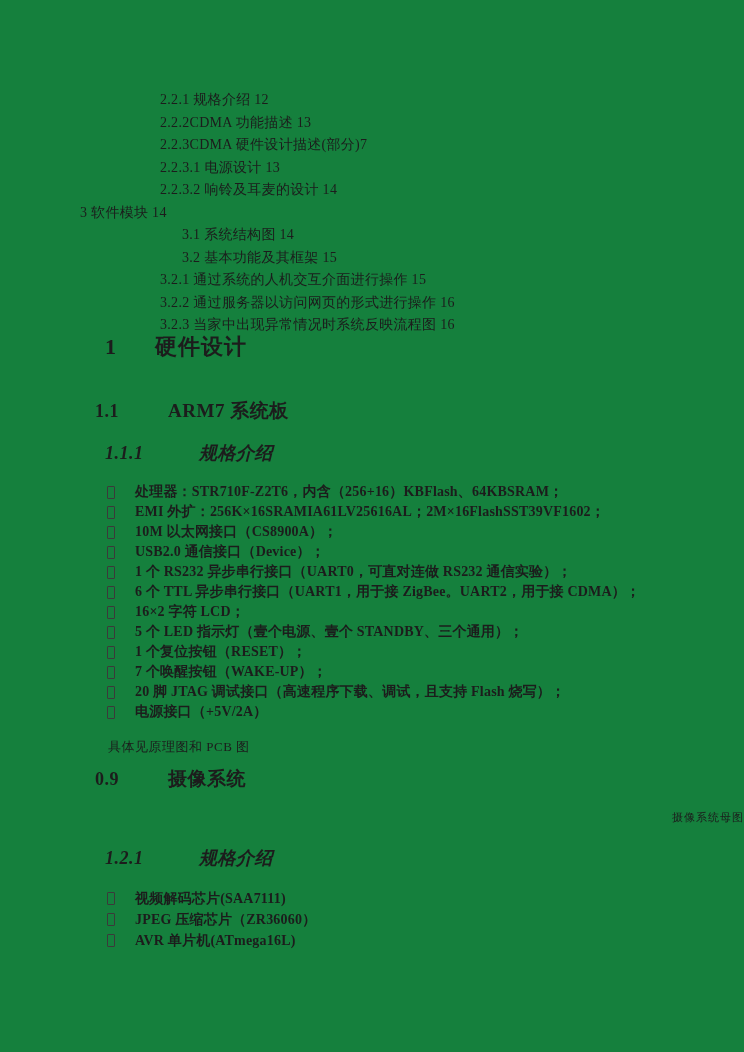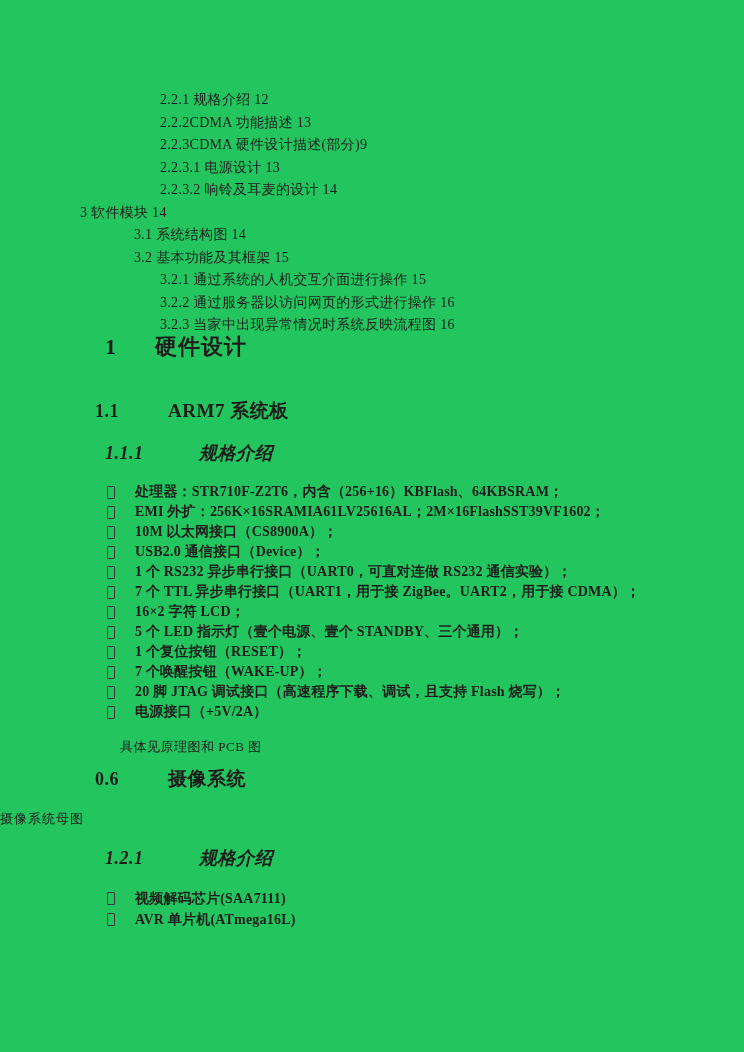--- a/index.html
+++ b/index.html
@@ -1,29 +1,29 @@
 <!DOCTYPE html>
 <html><head>
 <meta charset="utf-8">
 <style>
   html,body{margin:0;padding:0;background:#e8e8e8;}
   .page{
     position:relative;
     width:744px;height:1052px;
-    background:#22c55e;
+    background:#15803d;
     margin:0 auto;
     overflow:hidden;
     font-family:"Liberation Serif","DejaVu Serif",serif;
     color:#1c1c1c;
   }
   
   .toc{position:absolute;top:89px;left:0;right:0;font-size:14px;line-height:22.5px;letter-spacing:0.3px;}
   .toc-line{white-space:nowrap;}
   .ind0{padding-left:80px;}
-  .ind1{padding-left:134px;}
+  .ind1{padding-left:134px;margin-left:48px;}
   .ind2{padding-left:160px;}
   
   .h1{position:absolute;top:332px;left:105px;font-size:22px;font-weight:bold;letter-spacing:1px;white-space:nowrap;}
   .h1 .num{display:inline-block;width:50px;}
   .h2{position:absolute;left:95px;font-size:19px;font-weight:bold;letter-spacing:0.5px;white-space:nowrap;}
   .h2 .num{display:inline-block;width:73px;font-size:18px;}
   .h2-arm7{top:398px;}
   .h2-camera{top:766px;}
   .h3{position:absolute;left:105px;font-size:18px;font-weight:bold;letter-spacing:0.5px;white-space:nowrap;font-style:italic;}
   .h3 .num{display:inline-block;width:94px;}
@@ -34,32 +34,32 @@
   .arm7-list{top:482px;line-height:20px;}
   .camera-list{top:888px;line-height:21px;}
   .bullet-line{position:relative;padding-left:135px;white-space:nowrap;}
   .tofu{
     position:absolute;left:107px;top:4px;
     width:6px;height:11px;
     border:1px solid #3a3a3a;border-radius:1px;
     background:transparent;
   }
   
-  .note{position:absolute;top:738px;left:120px;font-size:13px;letter-spacing:0.5px;}
-  .caption{position:absolute;top:810px;left:0;right:8px;text-align:left;font-size:13px;letter-spacing:1px;}
+  .note{position:absolute;top:738px;left:108px;font-size:13px;letter-spacing:0.5px;}
+  .caption{position:absolute;top:810px;left:0;right:0;text-align:right;font-size:11px;letter-spacing:1px;}
 </style>
 </head>
 <body>
 
 <div class="page">
 
   <div class="toc">
     <div class="toc-line ind2">2.2.1 规格介绍 12</div>
     <div class="toc-line ind2">2.2.2CDMA 功能描述 13</div>
-    <div class="toc-line ind2">2.2.3CDMA 硬件设计描述(部分)9</div>
+    <div class="toc-line ind2">2.2.3CDMA 硬件设计描述(部分)7</div>
     <div class="toc-line ind2">2.2.3.1 电源设计 13</div>
     <div class="toc-line ind2">2.2.3.2 响铃及耳麦的设计 14</div>
     <div class="toc-line ind0">3 软件模块 14</div>
     <div class="toc-line ind1">3.1 系统结构图 14</div>
     <div class="toc-line ind1">3.2 基本功能及其框架 15</div>
     <div class="toc-line ind2">3.2.1 通过系统的人机交互介面进行操作 15</div>
     <div class="toc-line ind2">3.2.2 通过服务器以访问网页的形式进行操作 16</div>
     <div class="toc-line ind2">3.2.3 当家中出现异常情况时系统反映流程图 16</div>
   </div>
 
@@ -74,39 +74,40 @@
   <div class="h3 h3-spec1">
     <span class="num">1.1.1</span><span>规格介绍</span>
   </div>
 
   <div class="speclist arm7-list">
     <div class="bullet-line"><span class="tofu"></span><span>处理器：STR710F-Z2T6，内含（256+16）KBFlash、64KBSRAM；</span></div>
     <div class="bullet-line"><span class="tofu"></span><span>EMI 外扩：256K×16SRAMIA61LV25616AL；2M×16FlashSST39VF1602；</span></div>
     <div class="bullet-line"><span class="tofu"></span><span>10M 以太网接口（CS8900A）；</span></div>
     <div class="bullet-line"><span class="tofu"></span><span>USB2.0 通信接口（Device）；</span></div>
     <div class="bullet-line"><span class="tofu"></span><span>1 个 RS232 异步串行接口（UART0，可直对连做 RS232 通信实验）；</span></div>
-    <div class="bullet-line"><span class="tofu"></span><span>7 个 TTL 异步串行接口（UART1，用于接 ZigBee。UART2，用于接 CDMA）；</span></div>
+    <div class="bullet-line"><span class="tofu"></span><span>6 个 TTL 异步串行接口（UART1，用于接 ZigBee。UART2，用于接 CDMA）；</span></div>
     <div class="bullet-line"><span class="tofu"></span><span>16×2 字符 LCD；</span></div>
     <div class="bullet-line"><span class="tofu"></span><span>5 个 LED 指示灯（壹个电源、壹个 STANDBY、三个通用）；</span></div>
     <div class="bullet-line"><span class="tofu"></span><span>1 个复位按钮（RESET）；</span></div>
     <div class="bullet-line"><span class="tofu"></span><span>7 个唤醒按钮（WAKE-UP）；</span></div>
     <div class="bullet-line"><span class="tofu"></span><span>20 脚 JTAG 调试接口（高速程序下载、调试，且支持 Flash 烧写）；</span></div>
     <div class="bullet-line"><span class="tofu"></span><span>电源接口（+5V/2A）</span></div>
   </div>
 
   <div class="note">具体见原理图和 PCB 图</div>
 
   <div class="h2 h2-camera">
-    <span class="num">0.6</span><span>摄像系统</span>
+    <span class="num">0.9</span><span>摄像系统</span>
   </div>
 
   <div class="caption">摄像系统母图</div>
 
   <div class="h3 h3-spec2">
     <span class="num">1.2.1</span><span>规格介绍</span>
   </div>
 
   <div class="speclist camera-list">
     <div class="bullet-line"><span class="tofu"></span><span>视频解码芯片(SAA7111)</span></div>
+    <div class="bullet-line"><span class="tofu"></span><span>JPEG 压缩芯片（ZR36060）</span></div>
     <div class="bullet-line"><span class="tofu"></span><span>AVR 单片机(ATmega16L)</span></div>
   </div>
 
 </div>
 
 </body></html>

